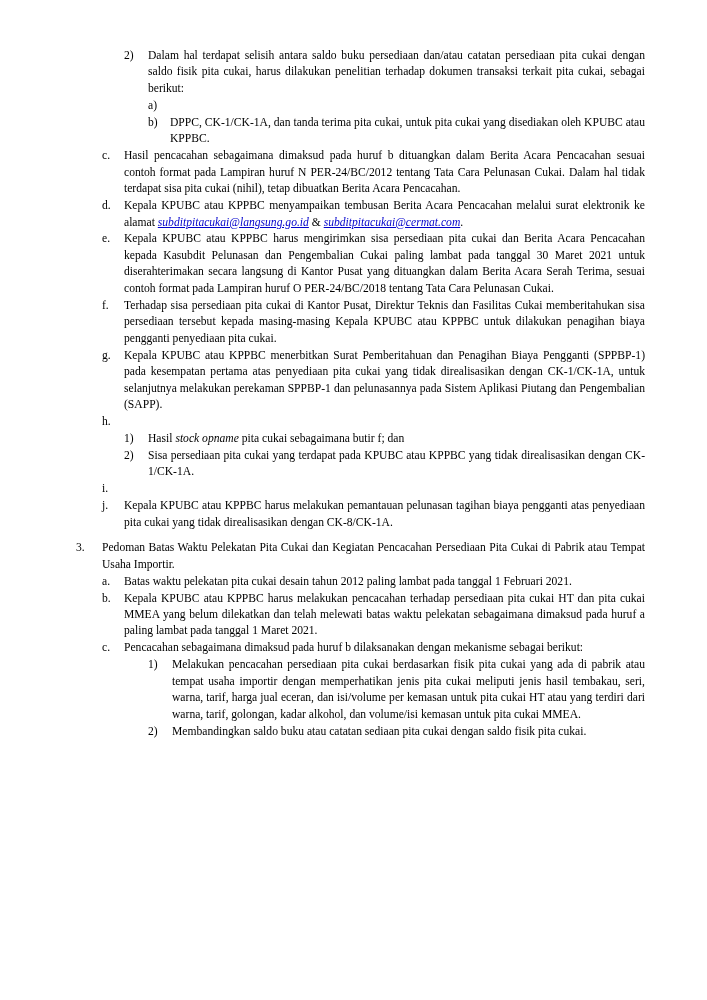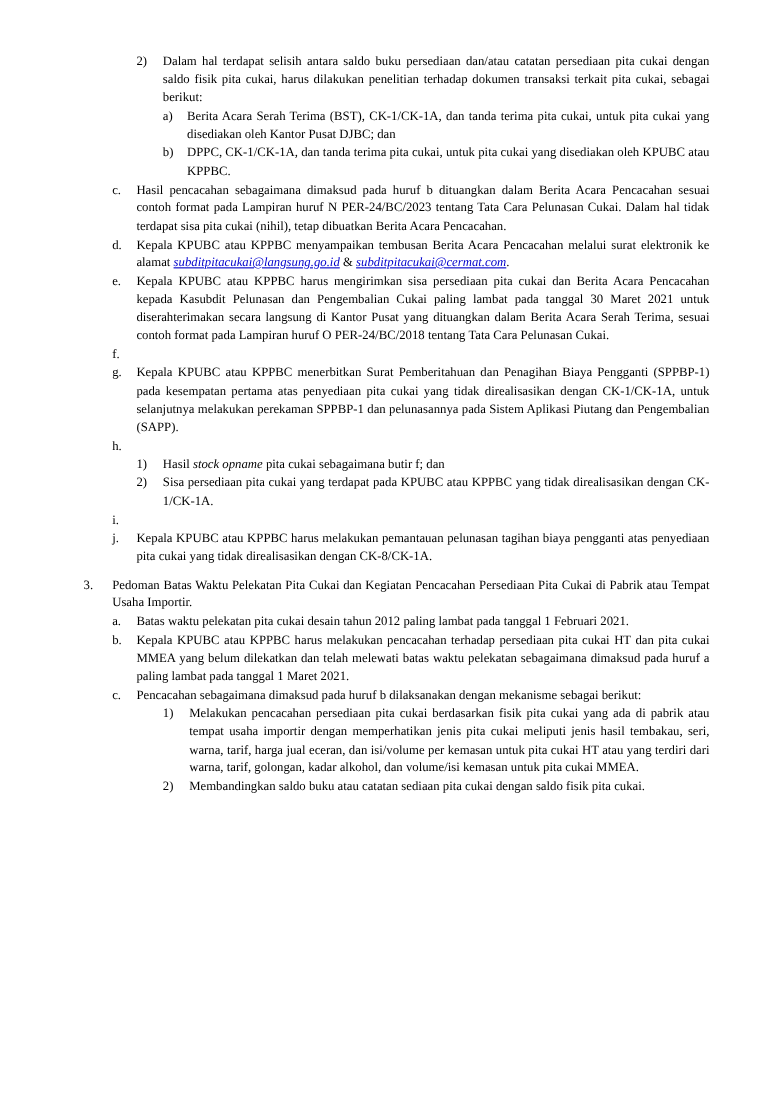--- a/index.html
+++ b/index.html
@@ -73,45 +73,45 @@
 <div class="page">
   <div class="doc">
 
     <div class="row lvl-paren">
       <span class="marker">2)</span>
       <span class="body">Dalam hal terdapat selisih antara saldo buku persediaan dan/atau catatan persediaan pita cukai dengan saldo fisik pita cukai, harus dilakukan penelitian terhadap dokumen transaksi terkait pita cukai, sebagai berikut:</span>
     </div>
 
     <div class="row lvl-alpha2 tight">
       <span class="marker">a)</span>
-      <span class="body">Berita Acara Serah Terima (BST), CK-1/CK-1A, dan tanda terima pita cukai, untuk pita cukai yang disediakan oleh Kantor Pusat DJBC; dan</span>
     </div>
 
     <div class="row lvl-alpha2 tight">
       <span class="marker">b)</span>
       <span class="body">DPPC, CK-1/CK-1A, dan tanda terima pita cukai, untuk pita cukai yang disediakan oleh KPUBC atau KPPBC.</span>
     </div>
 
     <div class="row lvl-alpha tight">
       <span class="marker">c.</span>
-      <span class="body">Hasil pencacahan sebagaimana dimaksud pada huruf b dituangkan dalam Berita Acara Pencacahan sesuai contoh format pada Lampiran huruf N PER-24/BC/2023 tentang Tata Cara Pelunasan Cukai. Dalam hal tidak terdapat sisa pita cukai (nihil), tetap dibuatkan Berita Acara Pencacahan.</span>
+      <span class="body">Hasil pencacahan sebagaimana dimaksud pada huruf b dituangkan dalam Berita Acara Pencacahan sesuai contoh format pada Lampiran huruf N PER-24/BC/2012 tentang Tata Cara Pelunasan Cukai. Dalam hal tidak terdapat sisa pita cukai (nihil), tetap dibuatkan Berita Acara Pencacahan.</span>
     </div>
 
     <div class="row lvl-alpha tight">
       <span class="marker">d.</span>
       <span class="body"><span>Kepala KPUBC atau KPPBC menyampaikan tembusan Berita Acara Pencacahan melalui surat elektronik ke alamat </span><a class="mail" href="#">subditpitacukai@langsung.go.id</a><span> &amp; </span><a class="mail" href="#">subditpitacukai@cermat.com</a><span>.</span></span>
     </div>
 
     <div class="row lvl-alpha tight">
       <span class="marker">e.</span>
       <span class="body">Kepala KPUBC atau KPPBC harus mengirimkan sisa persediaan pita cukai dan Berita Acara Pencacahan kepada Kasubdit Pelunasan dan Pengembalian Cukai paling lambat pada tanggal 30 Maret 2021 untuk diserahterimakan secara langsung di Kantor Pusat yang dituangkan dalam Berita Acara Serah Terima, sesuai contoh format pada Lampiran huruf O PER-24/BC/2018 tentang Tata Cara Pelunasan Cukai.</span>
     </div>
 
     <div class="row lvl-alpha tight">
       <span class="marker">f.</span>
+      <span class="body">Terhadap sisa persediaan pita cukai di Kantor Pusat, Direktur Teknis dan Fasilitas Cukai memberitahukan sisa persediaan tersebut kepada masing-masing Kepala KPUBC atau KPPBC untuk dilakukan penagihan biaya pengganti penyediaan pita cukai.</span>
     </div>
 
     <div class="row lvl-alpha tight">
       <span class="marker">g.</span>
       <span class="body">Kepala KPUBC atau KPPBC menerbitkan Surat Pemberitahuan dan Penagihan Biaya Pengganti (SPPBP-1) pada kesempatan pertama atas penyediaan pita cukai yang tidak direalisasikan dengan CK-1/CK-1A, untuk selanjutnya melakukan perekaman SPPBP-1 dan pelunasannya pada Sistem Aplikasi Piutang dan Pengembalian (SAPP).</span>
     </div>
 
     <div class="row lvl-alpha tight">
       <span class="marker">h.</span>
     </div>

